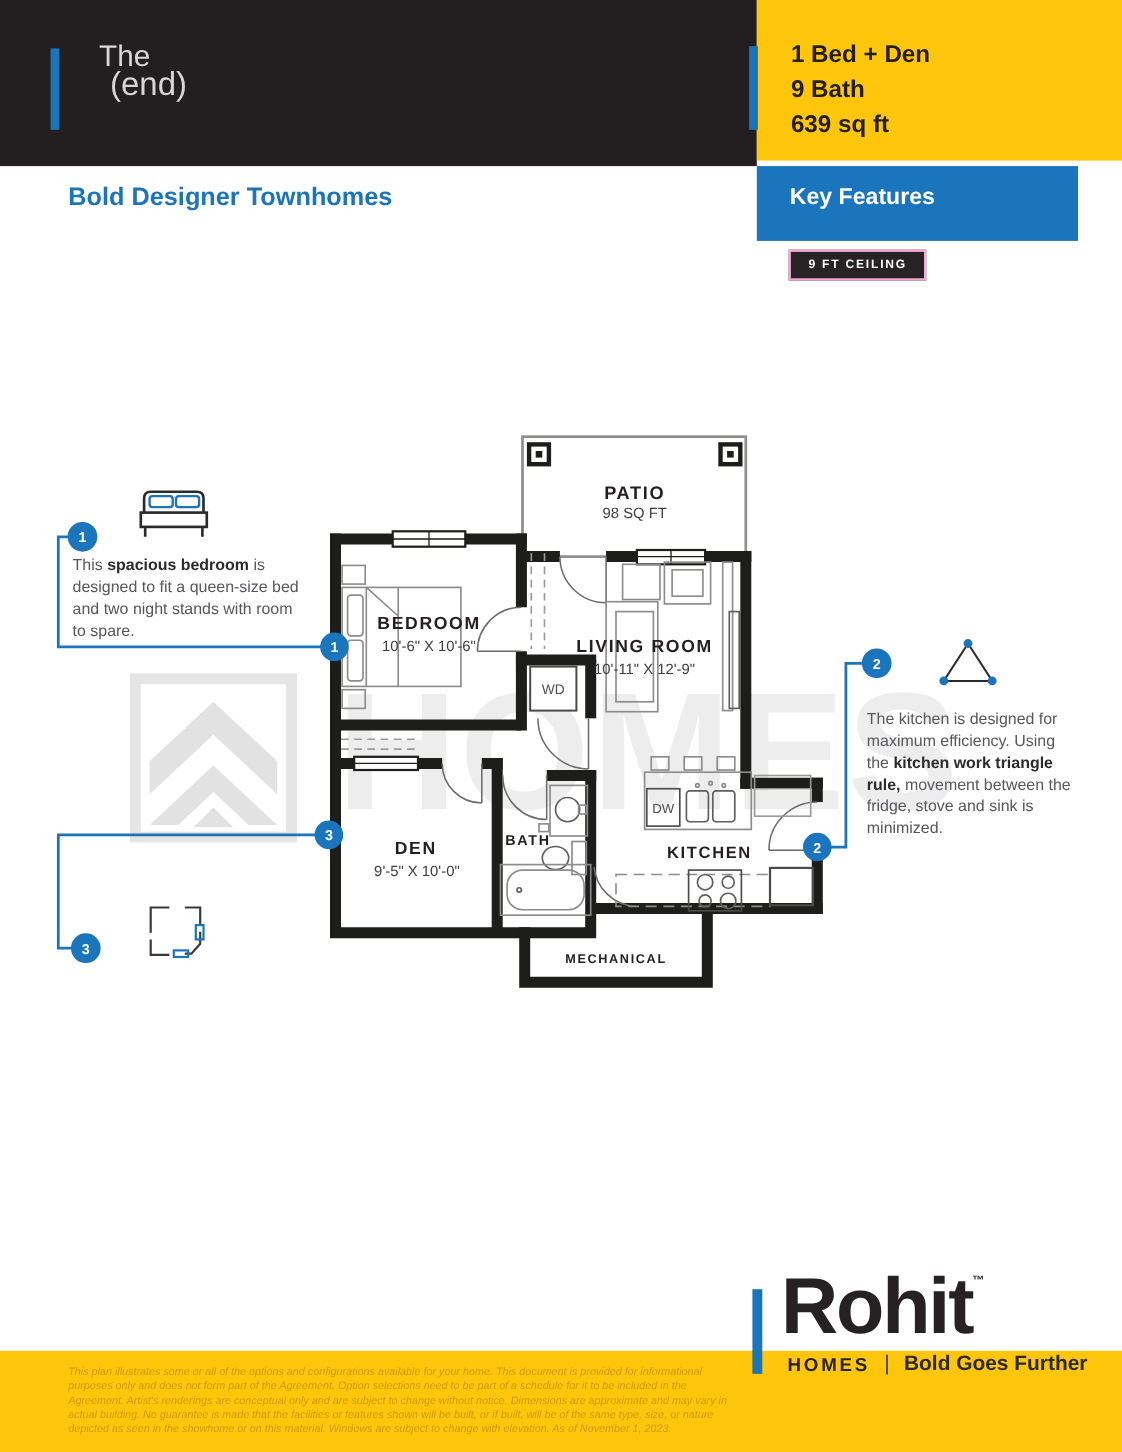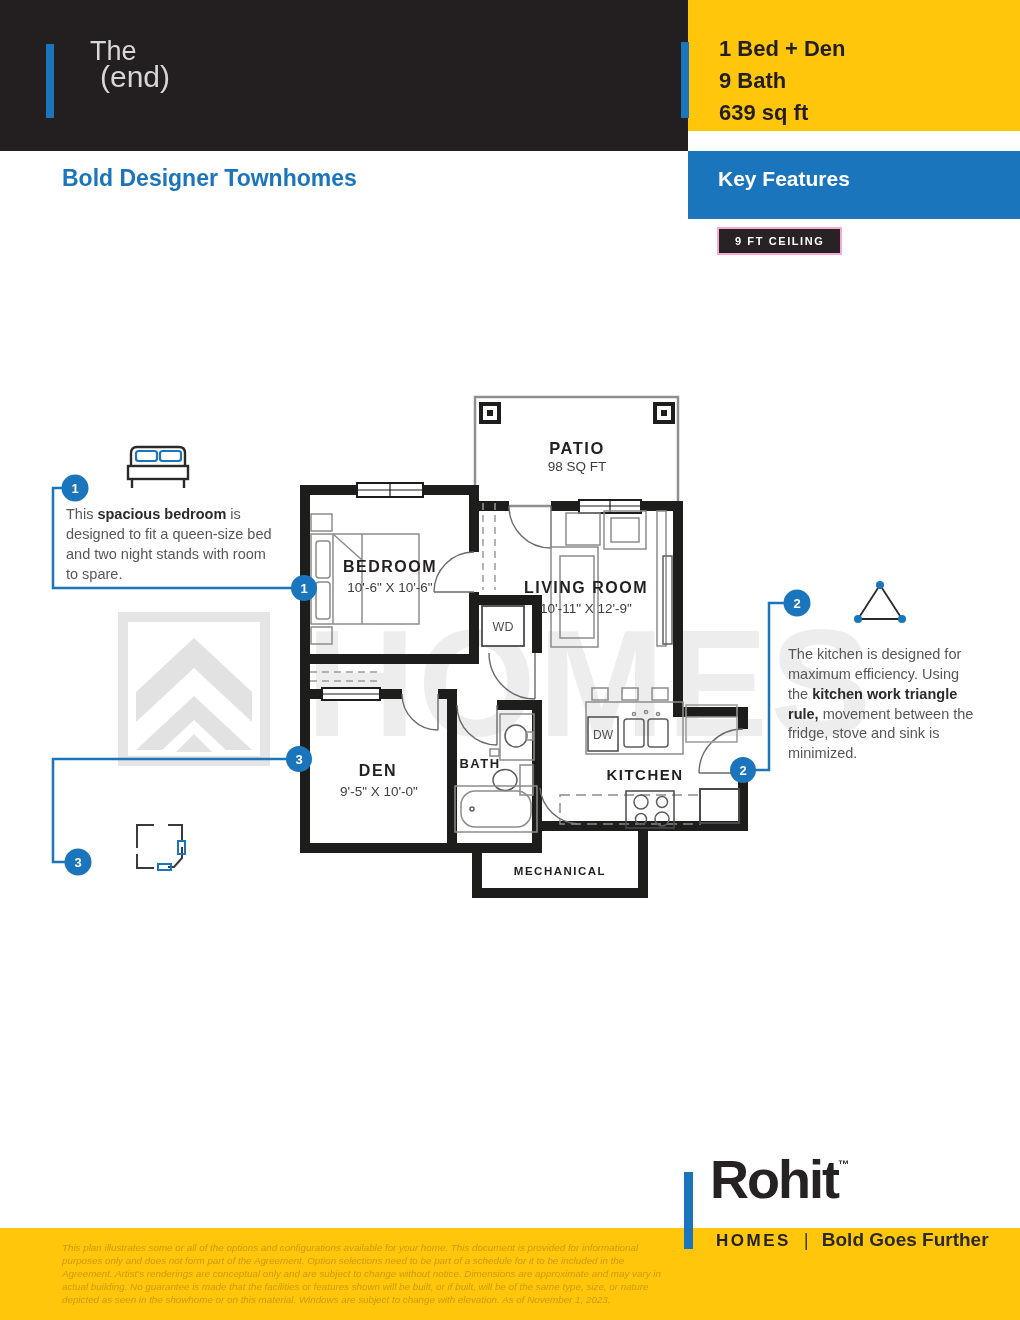--- a/index.html
+++ b/index.html
@@ -8,24 +8,24 @@
 
   
   .hdr-black{position:absolute;left:0;top:0;width:688px;height:151px;background:#231F20;z-index:3;}
   .hdr-bar{position:absolute;left:46px;top:44px;width:8px;height:74px;background:#1B75BC;}
   .hdr-the{position:absolute;left:90px;top:36px;font-size:27px;color:#d8d8d8;font-weight:400;}
   .hdr-name-row{position:absolute;left:88px;top:60px;display:flex;align-items:baseline;white-space:nowrap;}
   .hdr-name{font-size:58px;font-weight:800;color:#ffffff;letter-spacing:0px;}
   .hdr-suffix{font-size:30px;font-weight:400;color:#d6d6d6;margin-left:12px;}
   .subtitle{position:absolute;left:62px;top:165px;font-size:23px;font-weight:700;color:#1B75BC;z-index:3;}
 
-  .spec-box{position:absolute;left:688px;top:0;width:332px;height:131px;background:#FFC60B;z-index:3;}
+  .spec-box{position:absolute;left:688px;top:0;width:332px;height:146px;background:#FFC60B;z-index:3;}
   .spec-bar{position:absolute;left:-7px;top:42px;width:8px;height:76px;background:#1B75BC;}
   .spec-lines{position:absolute;left:31px;top:33px;font-size:22px;font-weight:700;color:#231F20;line-height:32px;}
-  .kf-box{position:absolute;left:688px;top:151px;width:332px;height:68px;background:#1B75BC;z-index:3;}
+  .kf-box{position:absolute;left:688px;top:151px;width:292px;height:68px;background:#1B75BC;z-index:3;}
   .kf-title{position:absolute;left:30px;top:16px;font-size:21px;font-weight:700;color:#ffffff;}
   .kf-badge{position:absolute;left:717px;top:204px;z-index:4;background:#272324;border:2px solid #f9a8d4;
             color:#fff;font-size:11px;font-weight:700;letter-spacing:1.6px;
             padding:6px 16px;white-space:nowrap;margin-top:23px;}
 
   
   .wm-text{position:absolute;left:306px;top:596px;font-size:152px;font-weight:700;
            color:rgba(35,31,32,0.08);letter-spacing:2px;white-space:nowrap;z-index:1;}
   .wm-logo{position:absolute;left:118px;top:612px;z-index:1;}
 
@@ -41,21 +41,21 @@
   .ann{position:absolute;z-index:3;font-size:14.5px;line-height:1.37;color:#57575a;}
   .ann b{color:#2b2b2b;}
   .ann-icon{position:absolute;z-index:3;}
 
   
   .yellow-band{position:absolute;left:0;top:1228px;width:1020px;height:92px;background:#FFC60B;z-index:2;}
   .disclaimer{position:absolute;left:62px;top:1241px;width:606px;z-index:3;
               font-size:9.8px;font-style:italic;color:#CE9B06;line-height:1.33;}
   .rohit-bar{position:absolute;left:684px;top:1172px;width:9px;height:77px;background:#1B75BC;z-index:4;}
   .rohit-word{position:absolute;left:710px;top:1152px;z-index:4;display:flex;align-items:flex-start;}
-  .rohit-txt{font-size:54px;font-weight:800;color:#262223;letter-spacing:-2px;line-height:1;}
+  .rohit-txt{font-size:72px;font-weight:800;color:#262223;letter-spacing:-2px;line-height:1;}
   .rohit-tm{font-size:11px;color:#262223;font-weight:700;margin-top:6px;}
   .rohit-row{position:absolute;left:716px;top:1229px;z-index:4;display:flex;align-items:flex-end;white-space:nowrap;}
   .rohit-homes{font-size:17px;font-weight:800;letter-spacing:2.5px;color:#231F20;}
   .rohit-div{font-size:19px;color:#3c3c3c;margin:0 13px;}
   .rohit-tag{font-size:19px;font-weight:700;color:#2b2b2b;}
 </style>
 </head>
 <body>
 
 <div id="page">

